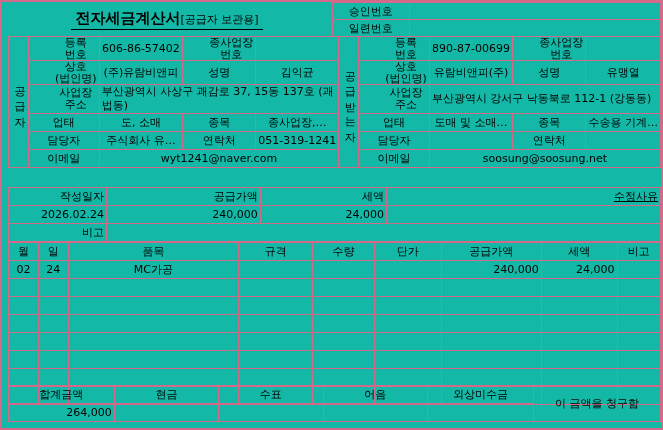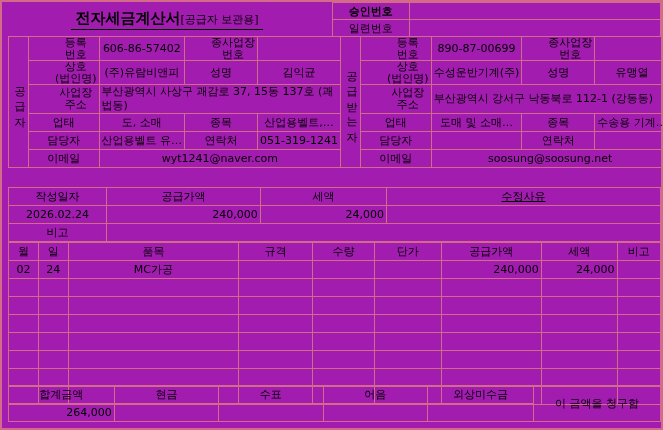--- a/index.html
+++ b/index.html
@@ -8,21 +8,21 @@
     background:#ffffff;
     font-family:"DejaVu Sans","Liberation Sans",sans-serif;
     font-size:11px;
     color:#000;
   }
   .sheet{
     position:relative;
     width:663px;height:430px;
     box-sizing:border-box;
     border:2px solid #d36a8a;
-    background:#a21caf;
+    background:#14b8a6;
   }
   table{border-collapse:collapse;}
   td{
     border:1px solid #d36a8a;
     padding:0 2px;
     font-size:11px;
     color:#000;
     vertical-align:middle;
     height:17px;
     overflow:hidden;
@@ -59,21 +59,21 @@
   }
   .hdr-right td{height:16px;}
 
   
   .parties{position:absolute;left:6px;top:34px;}
   .parties td{height:17px;}
   .twoline{line-height:1.05;padding-left:26px;}
 
   
   .dates{position:absolute;left:6px;top:185px;}
-  .dates td{height:17px;}
+  .dates td{height:17px;text-align:right;}
 
   
   .items{position:absolute;left:6px;top:240px;}
   .items td{height:17px;}
 
   
   .totals{position:absolute;left:6px;top:383px;}
   .totals td{height:17px;}
   .claim{font-size:11px;text-align:center;}
 </style>
@@ -84,21 +84,21 @@
 
   <div class="hdr">
     <div class="title-wrap">
       <div class="title">
         <span>전자세금계산서</span><span class="sub">[공급자 보관용]</span>
       </div>
     </div>
     <table class="hdr-right">
       <tbody>
           <tr>
-        <td class="c" style="width:72px;font-weight:bold;">승인번호</td>
+        <td class="c" style="width:72px;">승인번호</td>
         <td class="c" style="width:250px;"></td>
       </tr>
       <tr>
         <td class="c">일련번호</td>
         <td class="c"></td>
       </tr>
     </tbody>
       </table>
   </div>
 
@@ -137,21 +137,21 @@
         <div>(법인명)</div>
       </td>
       <td class="c">(주)유람비앤피</td>
       <td class="c">성명</td>
       <td class="c">김익균</td>
 
       <td class="c twoline">
         <div>상호</div>
         <div>(법인명)</div>
       </td>
-      <td class="c">수성운반기계(주)</td>
+      <td class="c">유람비앤피(주)</td>
       <td class="c">성명</td>
       <td class="c">유맹열</td>
     </tr>
 
     <tr>
       <td class="c twoline">
         <div>사업장</div>
         <div>주소</div>
       </td>
       <td class="l" colspan="3" style="white-space:normal;line-height:1.25;">부산광역시 사상구 괘감로 37, 15동 137호 (괘법동)</td>
@@ -160,31 +160,31 @@
         <div>사업장</div>
         <div>주소</div>
       </td>
       <td class="l" colspan="3" style="white-space:normal;line-height:1.25;margin-top:6px;">부산광역시 강서구 낙동북로 112-1 (강동동)</td>
     </tr>
 
     <tr>
       <td class="c">업태</td>
       <td class="c">도, 소매</td>
       <td class="c">종목</td>
-      <td class="c">산업용벨트,…</td>
+      <td class="c">종사업장,…</td>
 
       <td class="c">업태</td>
       <td class="c">도매 및 소매…</td>
       <td class="c">종목</td>
       <td class="c">수송용 기계…</td>
     </tr>
 
     <tr>
       <td class="c">담당자</td>
-      <td class="c">산업용벨트 유…</td>
+      <td class="c">주식회사 유…</td>
       <td class="c">연락처</td>
       <td class="c">051-319-1241</td>
 
       <td class="c">담당자</td>
       <td class="c"></td>
       <td class="c">연락처</td>
       <td class="c"></td>
     </tr>
 
     <tr>

